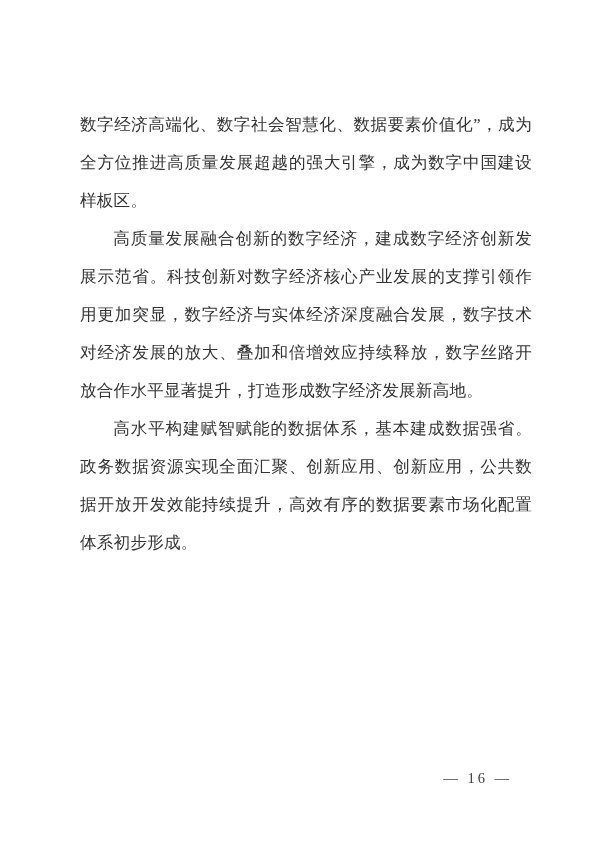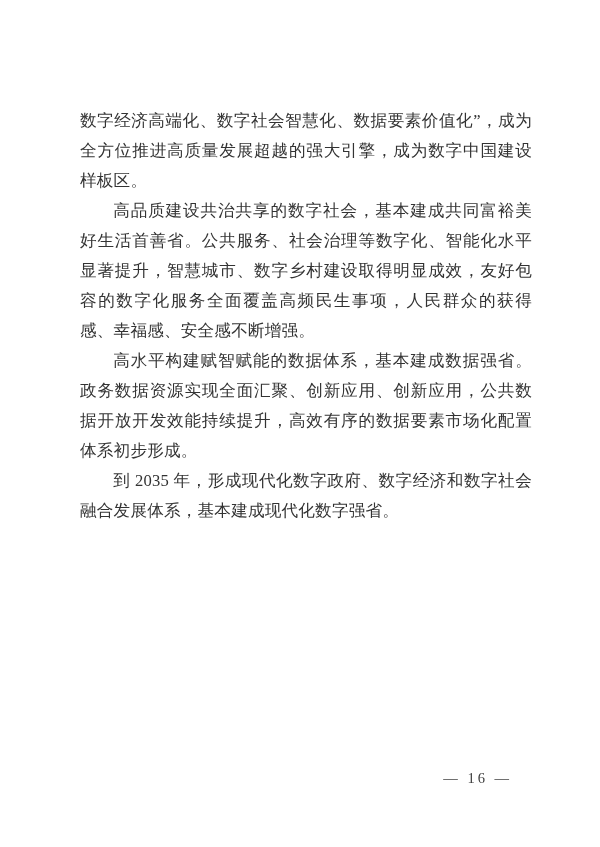--- a/index.html
+++ b/index.html
@@ -15,21 +15,21 @@
     overflow: hidden;
     font-family: "Liberation Serif", "DejaVu Serif", serif;
   }
   .content {
     position: absolute;
     top: 106px;
     left: 80px;
     width: 452px;
     color: #333333;
     font-size: 16.6px;
-    line-height: 30px;
+    line-height: 38px;
     text-align: justify;
     text-justify: inter-ideograph;
     letter-spacing: 0.2px;
   }
   .content p {
     margin: 0;
     padding: 0;
     text-indent: 2em;
   }
   .content p.no-indent {
@@ -44,18 +44,17 @@
     letter-spacing: 3px;
     white-space: nowrap;
   }
 </style>
 </head>
 <body>
 
 <div class="page">
   <div class="content">
     <p class="no-indent">数字经济高端化、数字社会智慧化、数据要素价值化”，成为全方位推进高质量发展超越的强大引擎，成为数字中国建设样板区。</p>
-    <p>高品质建设共治共享的数字社会，基本建成共同富裕美好生活首善省。公共服务、社会治理等数字化、智能化水平显著提升，智慧城市、数字乡村建设取得明显成效，友好包容的数字化服务全面覆盖高频民生事项，人民群众的获得感、幸福感、安全感不断增强。</p>
+    <p>高质量发展融合创新的数字经济，建成数字经济创新发展示范省。科技创新对数字经济核心产业发展的支撑引领作用更加突显，数字经济与实体经济深度融合发展，数字技术对经济发展的放大、叠加和倍增效应持续释放，数字丝路开放合作水平显著提升，打造形成数字经济发展新高地。</p>
     <p>高水平构建赋智赋能的数据体系，基本建成数据强省。政务数据资源实现全面汇聚、创新应用、创新应用，公共数据开放开发效能持续提升，高效有序的数据要素市场化配置体系初步形成。</p>
-    <p>到 2035 年，形成现代化数字政府、数字经济和数字社会融合发展体系，基本建成现代化数字强省。</p>
   </div>
   <div class="page-number">— 16 —</div>
 </div>
 
 </body></html>

